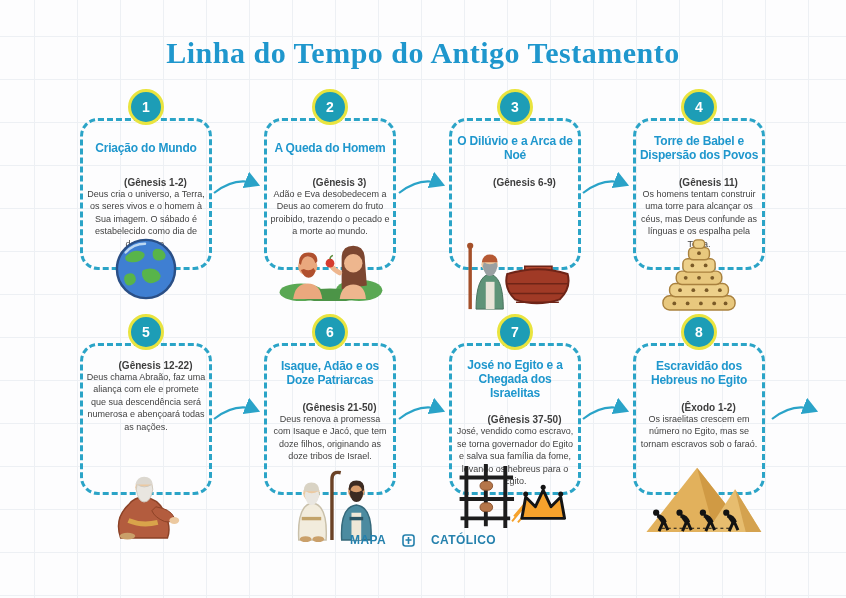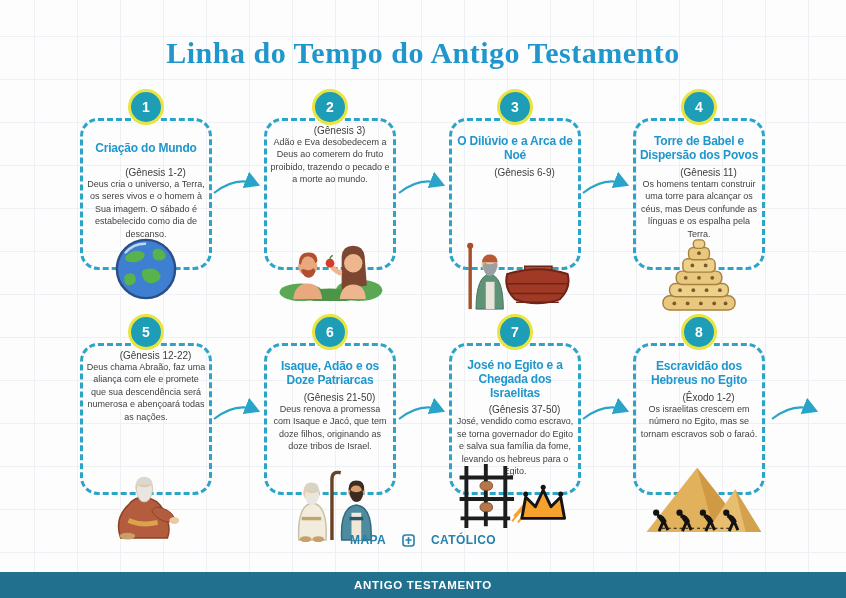--- a/index.html
+++ b/index.html
@@ -25,21 +25,21 @@
     position:absolute;top:-32px;left:50%;transform:translateX(-50%);
     width:30px;height:30px;border-radius:50%;background:#1d9db6;
     border:3px solid #e9e43f;color:#ffffff;font-size:14px;font-weight:bold;
     line-height:30px;text-align:center;
   }
   .ctitle{
     margin-top:12px;min-height:30px;display:flex;align-items:center;justify-content:center;
     color:#1f97cd;font-weight:bold;font-size:12px;line-height:1.18;
     letter-spacing:-.2px;padding:0 2px;
   }
-  .cref{font-size:10px;color:#3d3d3d;margin-top:4px;font-weight:normal;padding-left:19px;}
+  .cref{font-size:10px;color:#3d3d3d;margin-top:14px;font-weight:bold;padding-left:19px;}
   .cdesc{font-size:9px;color:#424242;line-height:1.38;padding:0 3px;}
   .illus{
     position:absolute;top:116px;left:50%;transform:translateX(-50%);
     width:140px;height:84px;display:flex;justify-content:center;align-items:flex-start;
     pointer-events:none;
   }
   .flow-arrow{position:absolute;width:52px;height:26px;}
   .a-r1{top:172px}.a-r2{top:398px}
   .a1{left:212px}.a2{left:397px}.a3{left:581px}.a4{left:770px}
   .logo{
@@ -79,20 +79,21 @@
         <path d="M30,34 q10,-4 16,2 q5,6 -2,10 q-8,4 -13,-2 q-4,-6 -1,-10z" fill="#58b44a"></path>
         <path d="M14,38 q6,-2 8,3 q2,5 -3,8 q-6,3 -8,-3 q-2,-6 3,-8z" fill="#58b44a"></path>
         <path d="M44,12 q7,0 9,6 q1,5 -5,6 q-7,1 -8,-5 q-1,-6 4,-7z" fill="#58b44a"></path>
         <path d="M12,16 q8,-9 20,-9" stroke="#bcd8f2" stroke-width="2.5" fill="none" stroke-linecap="round"></path>
       </svg>
     </div>
   </div>
 
   <div class="card r1 c2">
     <div class="badge">2</div>
+    <div class="ctitle">A Queda do Homem</div>
     <div class="cref">(Gênesis 3)</div>
     <div class="cdesc">Adão e Eva desobedecem a Deus ao comerem do fruto proibido, trazendo o pecado e a morte ao mundo.</div>
     <div class="illus">
       <svg viewBox="0 0 112 66" width="110" height="64">
         <ellipse cx="26" cy="57" rx="22" ry="9" fill="#5aa854"></ellipse>
         <ellipse cx="86" cy="55" rx="24" ry="11" fill="#5aa854"></ellipse>
         <ellipse cx="56" cy="60" rx="32" ry="7" fill="#4c9447"></ellipse>
         <path d="M18,64 q2,-16 15,-16 q13,0 15,16 z" fill="#eaa87e"></path>
         <circle cx="33" cy="30" r="10" fill="#eaa87e"></circle>
         <path d="M24,27 q0,-11 10,-11 q9,0 9,9 l-2,2 q-2,-7 -8,-7 q-6,0 -7,9z" fill="#b0502e"></path>
@@ -290,17 +291,14 @@
 
   <div class="logo">
     <span>MAPA</span>
     <svg width="13" height="13" viewBox="0 0 13 13">
       <rect x="1" y="1" width="11" height="11" rx="2.5" fill="none" stroke="#2581ad" stroke-width="1.6"></rect>
       <path d="M6.5,3 V10 M3.5,6 H9.5" stroke="#2581ad" stroke-width="1.6"></path>
     </svg>
     <span>CATÓLICO</span>
   </div>
 
-  <div class="footer-bar">
-    <span>ANTIGO TESTAMENTO</span>
-  </div>
 
 </div>
 
 </body></html>

